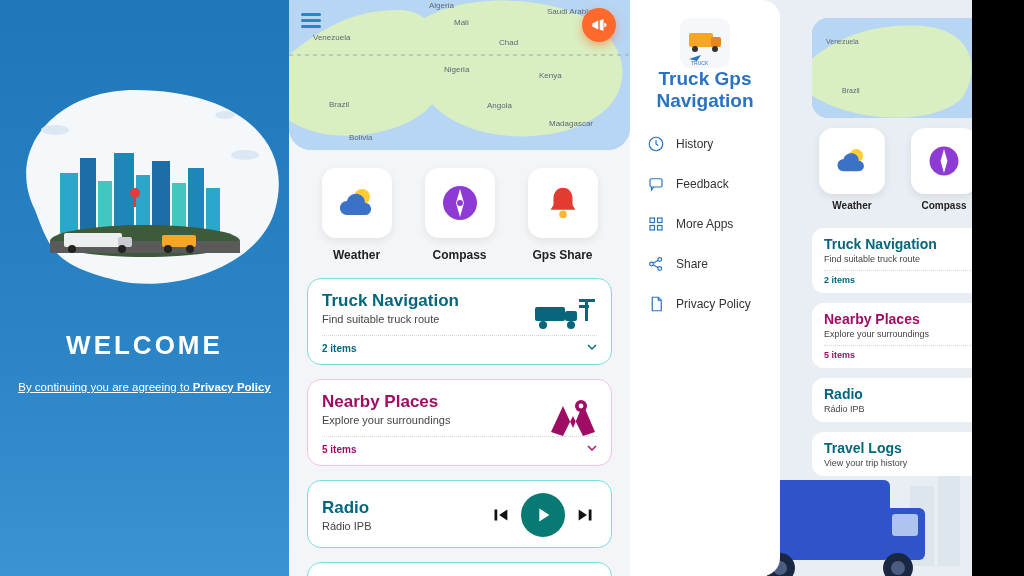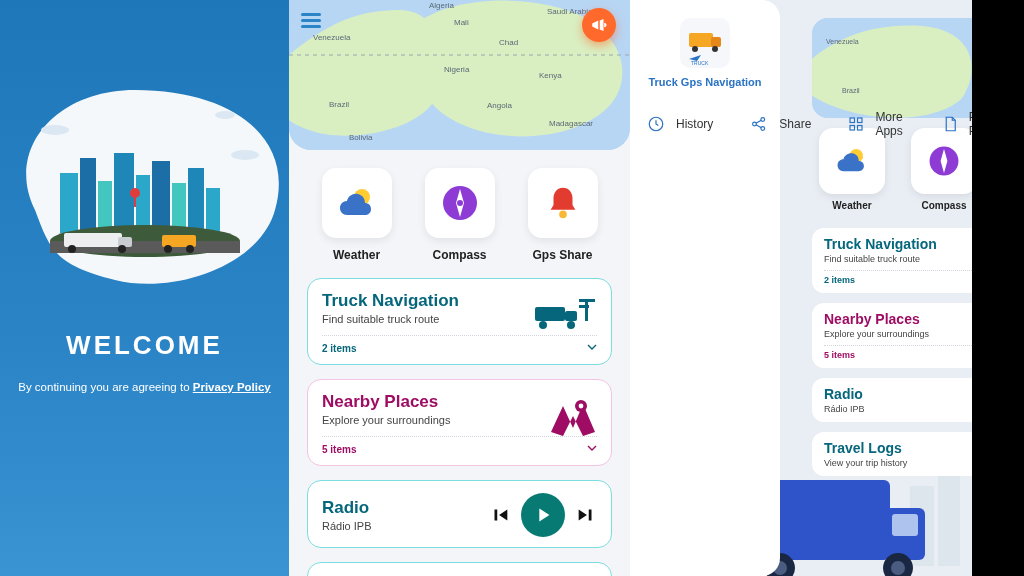--- a/index.html
+++ b/index.html
@@ -15,21 +15,21 @@
 
   
   .s1 { width: 289px; background: linear-gradient(180deg,#1e77b9 0%, #2a84c6 60%, #3a93d2 100%); display:flex; flex-direction:column; align-items:center; color:#fff; }
   .s1-illus { width: 300px; height: 250px; margin-top: 60px; position:relative; }
   .blob { position:absolute; inset:0; }
   .blob svg { width:100%; height:100%; }
   .city { position:absolute; left:50%; top:58%; transform:translate(-50%,-50%); width:210px; }
   .city svg{width:100%;height:auto;}
   .s1-title { margin-top: 20px; font-size: 26px; letter-spacing: 3px; font-weight: 600; }
   .s1 .getstarted { margin-top: 110px; width: 230px; height: 40px; background:#fff; border:none; border-radius:22px; color:#2a84c6; font-weight:700; font-size:13px; letter-spacing:1px; cursor:pointer; }
-  .s1 .pp { margin-top:20px; font-size:11.5px; }
+  .s1 .pp { margin-top:20px; font-size:11.5px;text-decoration:underline; }
   .s1 .pp b { text-decoration:underline; cursor:pointer; font-weight:700; }
 
   
   .s2 { width: 341px; margin-left:0px; background:#f3f5f8; }
   .s2-map { width:100%; height:150px; background:#b7d6f4; position:relative; border-bottom-left-radius:22px; border-bottom-right-radius:22px; overflow:hidden;}
   .s2-map svg{width:100%;height:100%;}
   .ham { position:absolute; top:10px; left:12px; cursor:pointer; }
   .ham span{display:block;width:20px;height:3px;background:#2a84c6;border-radius:2px;margin:3px 0;}
   .bell-btn{position:absolute;top:8px;right:14px;width:34px;height:34px;border-radius:50%;background:#ff6a2c;display:flex;align-items:center;justify-content:center;cursor:pointer;box-shadow:0 4px 10px rgba(255,106,44,.5);}
   .bell-btn svg{width:18px;height:18px;fill:#fff;}
@@ -57,22 +57,22 @@
   .play svg{width:22px;height:22px;fill:#fff;}
 
   
   .s3 { width: 342px; background:#e9eef4; position:relative; }
   .s3-bg { position:absolute; inset:0; overflow:hidden; }
   .city2{position:absolute;left:-20px;bottom:-10px;opacity:.15;}
   .truck-ill{position:absolute;left:50px;bottom:-14px;}
   .s3-main{position:absolute;top:18px;right:-60px;width:220px;}
   .drawer{position:absolute;top:0;left:0;width:150px;height:100%;background:#fff;border-top-right-radius:18px;border-bottom-right-radius:18px;display:flex;flex-direction:column;align-items:center;padding-top:18px;z-index:3;}
   .logo{width:50px;height:50px;border-radius:10px;background:#f5f7fb;display:flex;align-items:center;justify-content:center;}
-  .app-name{font-size:11px;font-weight:700;color:#2a73c4;margin-top:8px;text-align:center;}
-  .drawer-list{width:100%;margin-top:14px;display:flex;flex-direction:row;gap:4px;}
+  .app-name{font-size:19px;font-weight:700;color:#2a73c4;text-align:center;}
+  .drawer-list{width:100%;margin-top:14px;display:flex;flex-direction:column;gap:4px;}
   .d-item{display:flex;align-items:center;gap:10px;padding:8px 16px;cursor:pointer;font-size:12px;color:#333;}
   .d-item .dico{width:20px;height:20px;display:flex;align-items:center;justify-content:center;color:#2a73c4;}
   .d-item .dico svg{width:18px;height:18px;stroke:#2a73c4;fill:none;stroke-width:1.6;}
   
   .s3-map{width:240px;height:100px;background:#b7d6f4;border-radius:16px;overflow:hidden;margin-bottom:10px;}
   .s3-tiles{display:flex;gap:12px;margin-bottom:10px;}
   .s3-tile{width:80px;height:90px;display:flex;flex-direction:column;align-items:center;}
   .s3-tile .tile-ico{width:66px;height:66px;}
   .s3-tile .tile-label{font-size:10px;margin-top:6px;}
   .s3-cards{display:flex;flex-direction:column;gap:10px;}
@@ -305,38 +305,47 @@
             <svg viewBox="0 0 24 24">
               <circle cx="12" cy="12" r="9"></circle>
               <path d="M12 7v5l3 2"></path>
             </svg>
           </span>
         <span>History</span>
       </div>
       <div class="d-item">
         <span class="dico">
             <svg viewBox="0 0 24 24">
+              <rect x="4" y="5" width="16" height="11" rx="2"></rect>
+              <path d="M9 16l-3 4v-4"></path>
+            </svg>
+          </span>
+        <span>Feedback</span>
+      </div>
+      <div class="d-item">
+        <span class="dico">
+            <svg viewBox="0 0 24 24">
+              <rect x="4" y="4" width="6" height="6"></rect>
+              <rect x="14" y="4" width="6" height="6"></rect>
+              <rect x="4" y="14" width="6" height="6"></rect>
+              <rect x="14" y="14" width="6" height="6"></rect>
+            </svg>
+          </span>
+        <span>More Apps</span>
+      </div>
+      <div class="d-item">
+        <span class="dico">
+            <svg viewBox="0 0 24 24">
               <circle cx="6" cy="12" r="2.5"></circle>
               <circle cx="17" cy="6" r="2.5"></circle>
               <circle cx="17" cy="18" r="2.5"></circle>
               <path d="M8 11l7-4M8 13l7 4"></path>
             </svg>
           </span>
         <span>Share</span>
-      </div>
-      <div class="d-item">
-        <span class="dico">
-            <svg viewBox="0 0 24 24">
-              <rect x="4" y="4" width="6" height="6"></rect>
-              <rect x="14" y="4" width="6" height="6"></rect>
-              <rect x="4" y="14" width="6" height="6"></rect>
-              <rect x="14" y="14" width="6" height="6"></rect>
-            </svg>
-          </span>
-        <span>More Apps</span>
       </div>
       <div class="d-item">
         <span class="dico">
             <svg viewBox="0 0 24 24">
               <path d="M7 3h8l4 4v14H7z"></path>
               <path d="M15 3v4h4"></path>
             </svg>
           </span>
         <span>Privacy Policy</span>
       </div>

